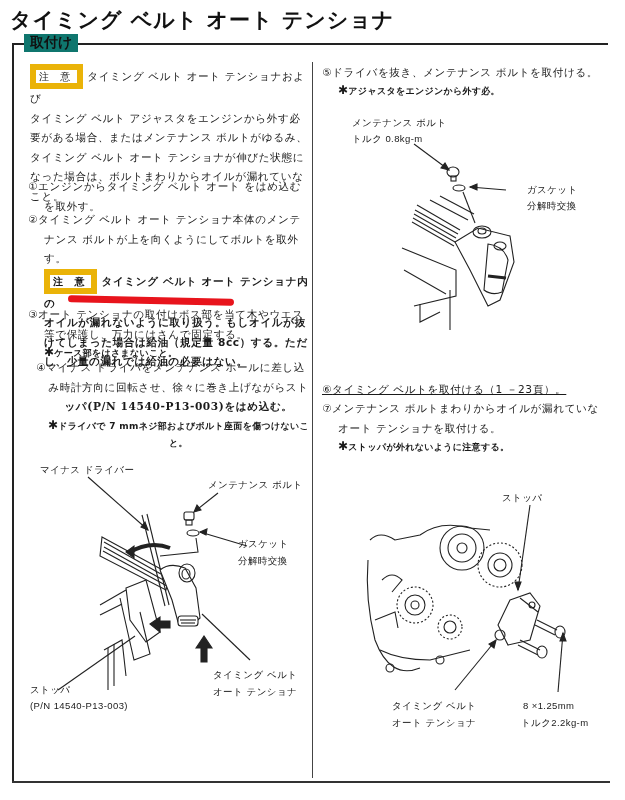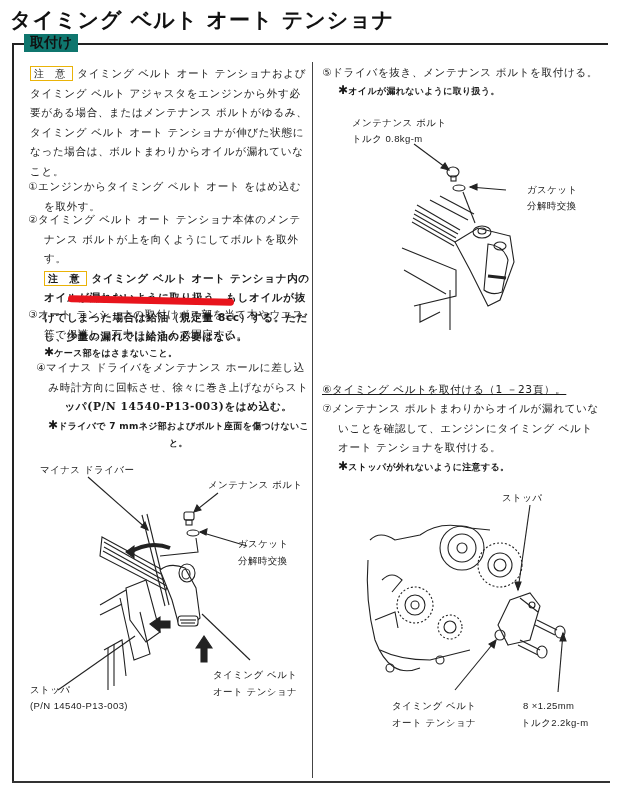--- a/index.html
+++ b/index.html
@@ -6,21 +6,21 @@
   body { width:625px; height:800px; position:relative; overflow:hidden;
          font-family:"DejaVu Sans", sans-serif; color:#1a1a1a; }
   .abs { position:absolute; }
   .title { left:10px; top:6px; font-size:21px; font-weight:bold; letter-spacing:1px; white-space:nowrap; color:#111; }
   .frame-top { left:12px; top:43px; width:596px; height:2px; background:#222; }
   .frame-left { left:12px; top:43px; width:2px; height:740px; background:#222; }
   .frame-bottom { left:12px; top:781px; width:598px; height:2px; background:#333; }
   .section-label { left:24px; top:34px; background:#0f766e; padding:0 6px; font-size:14px; font-weight:bold; color:#111; }
   .col-divider { left:312px; top:62px; width:1px; height:716px; background:#444; }
   .para { font-size:10.6px; line-height:19.5px; letter-spacing:0.6px; color:#1a1a1a; }
-  .note-box { display:inline-block; border:1px solid #eab308; padding:0 3px; line-height:13px; font-size:10px; margin-right:4px; letter-spacing:4px; }
+  .note-box { display:inline-block; border:6px solid #eab308; padding:0 3px; line-height:13px; font-size:10px; margin-right:4px; letter-spacing:4px; }
   .step { font-size:10.6px; line-height:19.5px; letter-spacing:0.6px; }
   .indent { padding-left:16px; }
   .star-note { font-size:9px; line-height:17px; font-weight:bold; letter-spacing:0.3px; }
   .star { font-size:12px; font-weight:bold; }
   .redline { background:#e8141c; height:7px; border-radius:4px; transform:rotate(1.2deg); }
   .lbl { font-size:9.5px; line-height:16px; white-space:nowrap; color:#1a1a1a; letter-spacing:0.4px; }
   .pn { font-weight:bold; font-family:"DejaVu Serif", serif; }
   svg { position:absolute; overflow:visible; }
 </style>
 </head>
@@ -122,21 +122,21 @@
 <div class="abs lbl" style="left:208px; top:477px;">メンテナンス ボルト</div>
 <div class="abs lbl" style="left:238px; top:536px;">ガスケット</div>
 <div class="abs lbl" style="left:238px; top:553px;">分解時交換</div>
 <div class="abs lbl" style="left:30px; top:682px;">ストッパ</div>
 <div class="abs lbl" style="left:30px; top:698px; font-family:'Liberation Sans', sans-serif;">(P/N 14540-P13-003)</div>
 <div class="abs lbl" style="left:213px; top:667px;">タイミング ベルト</div>
 <div class="abs lbl" style="left:213px; top:684px;">オート テンショナ</div>
 
 <div class="abs step" style="left:322px; top:63px; width:295px;">
   <div><span>⑤</span><span>ドライバを抜き、メンテナンス ボルトを取付ける。</span></div>
-  <div class="indent star-note" style="line-height:14px;"><span class="star">✱</span><span>オイルが漏れないように取り扱う。</span></div>
+  <div class="indent star-note" style="line-height:14px;"><span class="star">✱</span><span>アジャスタをエンジンから外す必。</span></div>
 </div>
 
 <svg style="left:0; top:0;" width="625" height="800">
   <g stroke="#222" stroke-width="1.1" fill="none">
     <line x1="414" y1="144" x2="449" y2="170"></line>
     <polygon points="449,170 441,168 445,163" fill="#222"></polygon>
     <line x1="506" y1="190" x2="470" y2="187"></line>
     <polygon points="470,187 477,184 477,190" fill="#222"></polygon>
 
     <ellipse cx="453" cy="172" rx="6" ry="5"></ellipse>
@@ -168,21 +168,20 @@
 <div class="abs lbl" style="left:352px; top:115px;">メンテナンス ボルト</div>
 <div class="abs lbl" style="left:352px; top:131px; font-family:'Liberation Sans', sans-serif;">トルク 0.8kg-m</div>
 <div class="abs lbl" style="left:527px; top:182px;">ガスケット</div>
 <div class="abs lbl" style="left:527px; top:198px;">分解時交換</div>
 
 <div class="abs step" style="left:322px; top:380px; width:295px;text-decoration:underline;">
   <div><span>⑥</span><span>タイミング ベルトを取付ける（1 －23頁）。</span></div>
 </div>
 <div class="abs step" style="left:322px; top:399px; width:295px;">
   <div><span>⑦</span><span>メンテナンス ボルトまわりからオイルが漏れていな</span></div>
-  <div class="indent">いことを確認して、エンジンにタイミング ベルト</div>
   <div class="indent">オート テンショナを取付ける。</div>
   <div class="indent star-note" style="line-height:16px;"><span class="star">✱</span><span>ストッパが外れないように注意する。</span></div>
 </div>
 
 <svg style="left:0; top:0;" width="625" height="800">
   <g stroke="#222" stroke-width="1.1" fill="none">
     <line x1="530" y1="505" x2="518" y2="590"></line>
     <polygon points="518,590 515,582 521,582" fill="#222"></polygon>
     <line x1="455" y1="690" x2="496" y2="640"></line>
     <polygon points="496,640 494,648 489,644" fill="#222"></polygon>

